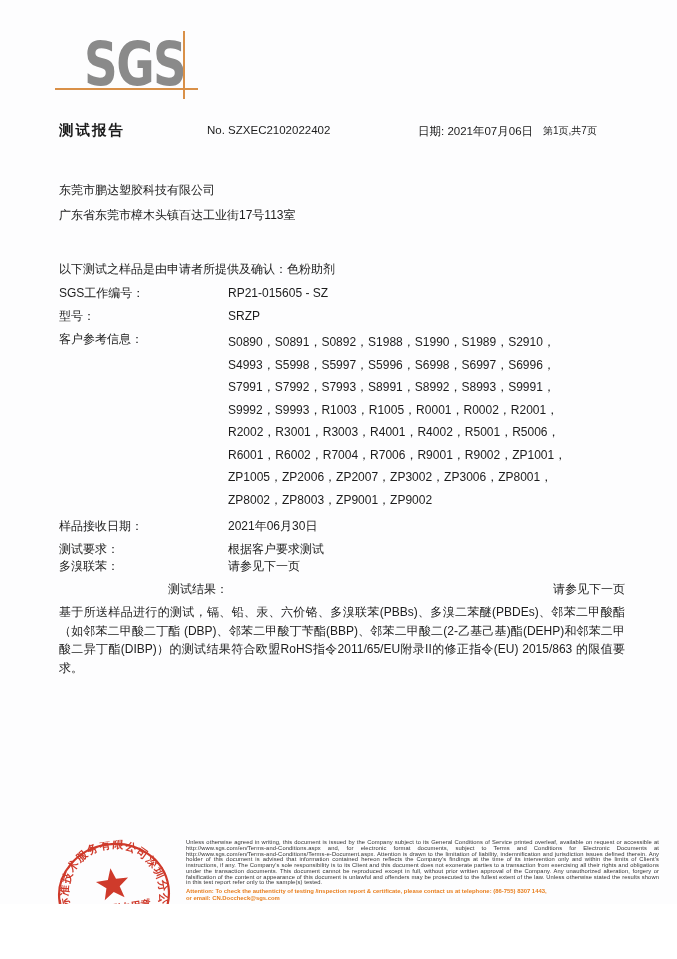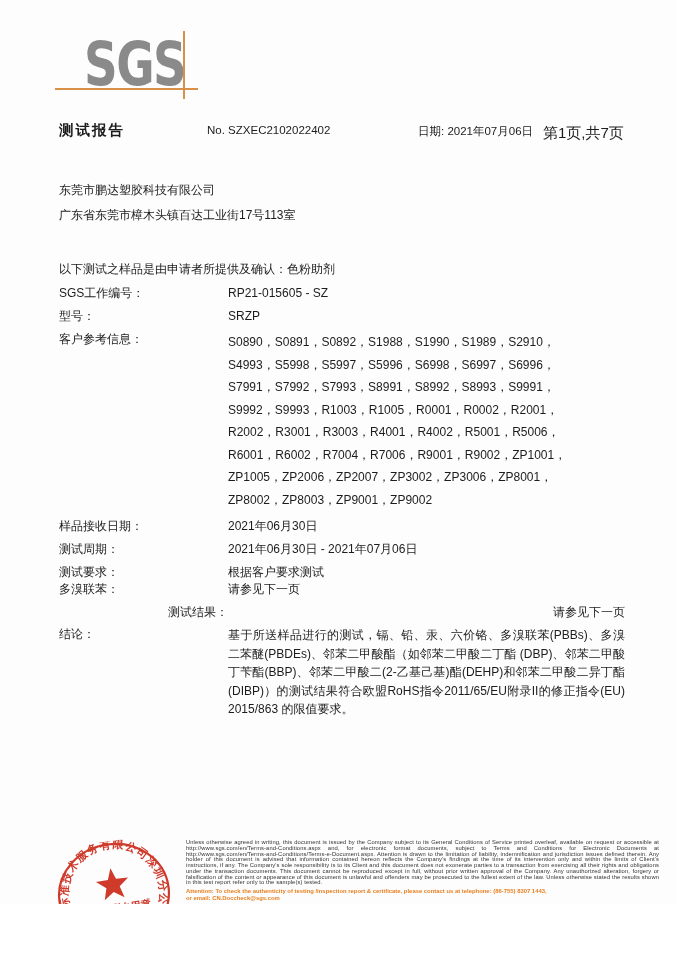--- a/index.html
+++ b/index.html
@@ -18,21 +18,21 @@
     letter-spacing:-2px; line-height:56px;
     transform:scaleX(0.78); transform-origin:left top;
   }
   .crop-h { position:absolute; left:55px; top:88px; width:143px; height:1.5px; background:#d99048; }
   .crop-v { position:absolute; left:183px; top:31px; width:1.5px; height:68px; background:#d99048; }
 
   .title-row { position:absolute; left:0; top:121px; width:677px; height:22px; }
   .report-title { position:absolute; left:59px; top:0; font-size:14.5px; font-weight:bold; letter-spacing:2px; }
   .report-no    { position:absolute; left:207px; top:3px; font-size:11.5px; }
   .report-date  { position:absolute; left:418px; top:3px; font-size:11.5px; }
-  .report-page  { position:absolute; left:543px; top:3px; font-size:15px; }
+  .report-page  { position:absolute; left:543px; top:3px; font-size:10px; }
 
   
   .content { position:absolute; left:59px; top:178px; width:566px; font-size:12px; }
   .company-line { line-height:25px; }
   .sample-intro { margin-top:33px; line-height:16px; }
   .fields { margin-top:8px; }
   .frow { display:flex; margin-bottom:7px; line-height:16px; }
   .frow .lbl { width:169px; flex:none; }
   .frow .val { flex:1; }
   .ref-line { line-height:22.5px; }
@@ -111,42 +111,37 @@
           <div class="ref-line">ZP1005，ZP2006，ZP2007，ZP3002，ZP3006，ZP8001，</div>
           <div class="ref-line">ZP8002，ZP8003，ZP9001，ZP9002</div>
         </div>
       </div>
 
       <div class="frow">
         <div class="lbl">样品接收日期：</div>
         <div class="val">2021年06月30日</div>
       </div>
 
-      <div class="frow">
-        <div class="lbl">测试周期：</div>
-        <div class="val">2021年06月30日 - 2021年07月06日</div>
-      </div>
 
       <div class="frow row-requirement">
         <div class="lbl">测试要求：</div>
         <div class="val">根据客户要求测试</div>
       </div>
 
       <div class="frow">
         <div class="lbl">多溴联苯：</div>
         <div class="val">请参见下一页</div>
       </div>
 
       <div class="frow row-result">
         <div class="lbl">测试结果：</div>
         <div class="val">请参见下一页</div>
       </div>
 
       <div class="frow row-conclusion">
-        <div class="lbl">结论：</div>
         <div class="val">基于所送样品进行的测试，镉、铅、汞、六价铬、多溴联苯(PBBs)、多溴二苯醚(PBDEs)、邻苯二甲酸酯（如邻苯二甲酸二丁酯 (DBP)、邻苯二甲酸丁苄酯(BBP)、邻苯二甲酸二(2-乙基己基)酯(DEHP)和邻苯二甲酸二异丁酯(DIBP)）的测试结果符合欧盟RoHS指令2011/65/EU附录II的修正指令(EU) 2015/863 的限值要求。</div>
       </div>
 
     </div>
   </div>
 
   <svg class="stamp" viewBox="0 0 124 106" xmlns="http://www.w3.org/2000/svg">
     <defs>
       <path id="ringArc" d="M 26.8 82.6 A 46 46 0 1 1 97.2 82.6" fill="none"></path>
       <path id="bottomArc" d="M 27.2 62.3 A 36 36 0 0 0 96.8 62.3" fill="none"></path>

